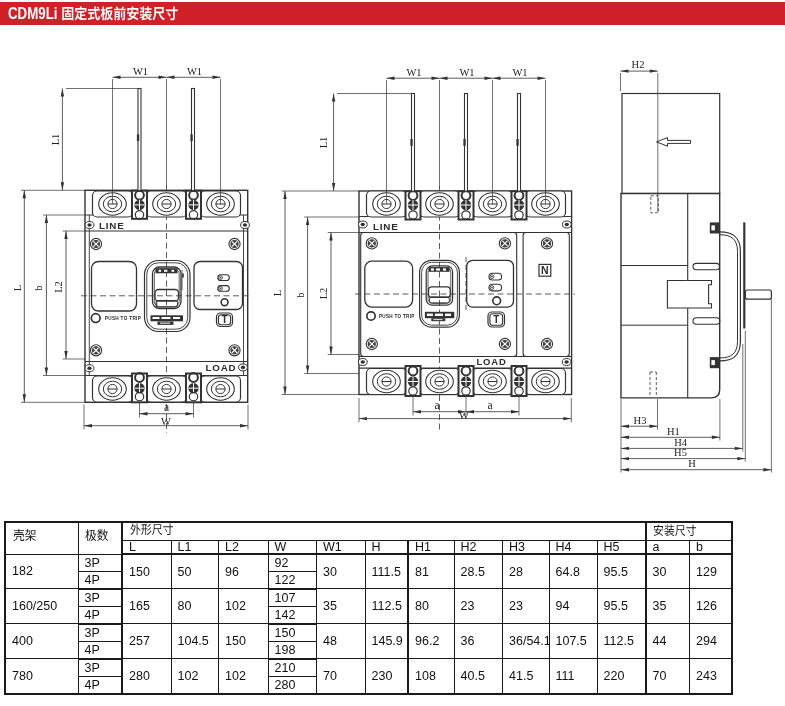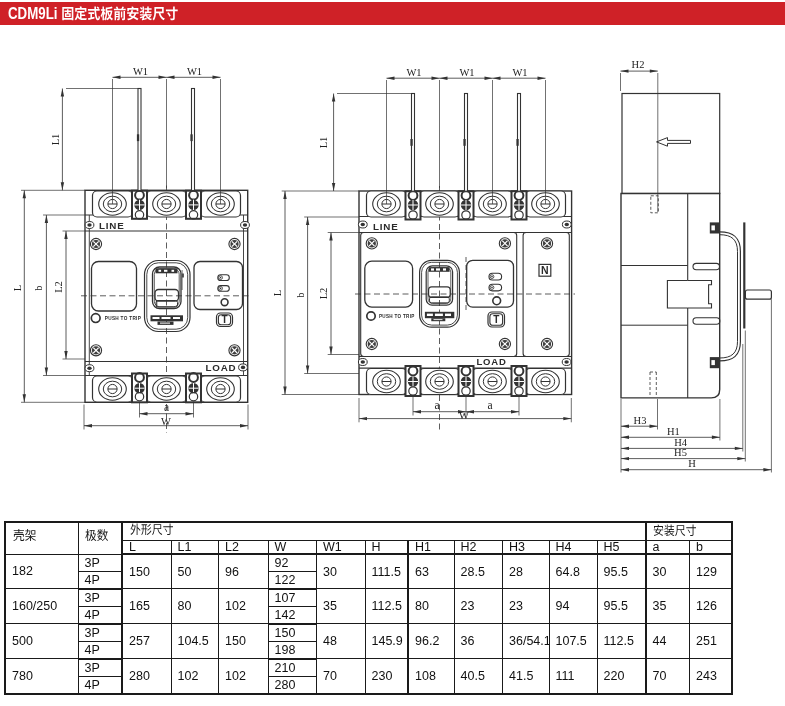--- a/index.html
+++ b/index.html
@@ -687,21 +687,21 @@
 
 <tr class="dr">
           <td rowspan="2">182</td>
           <td>3P</td>
           <td rowspan="2" class="blk">150</td>
           <td rowspan="2">50</td>
           <td rowspan="2">96</td>
           <td>92</td>
           <td rowspan="2">30</td>
           <td rowspan="2">111.5</td>
-          <td rowspan="2" class="blk">63</td>
+          <td rowspan="2" class="blk">81</td>
           <td rowspan="2">28.5</td>
           <td rowspan="2">28</td>
           <td rowspan="2">64.8</td>
           <td rowspan="2">95.5</td>
           <td rowspan="2" class="blk">30</td>
           <td rowspan="2">129</td>
         </tr>
 
 <tr class="dr sep">
           <td>4P</td>
@@ -725,35 +725,35 @@
           <td rowspan="2" class="blk">35</td>
           <td rowspan="2">126</td>
         </tr>
 
 <tr class="dr sep">
           <td>4P</td>
           <td>142</td>
         </tr>
 
 <tr class="dr">
-          <td rowspan="2">500</td>
+          <td rowspan="2">400</td>
           <td>3P</td>
           <td rowspan="2" class="blk">257</td>
           <td rowspan="2">104.5</td>
           <td rowspan="2">150</td>
           <td>150</td>
           <td rowspan="2">48</td>
           <td rowspan="2">145.9</td>
           <td rowspan="2" class="blk">96.2</td>
           <td rowspan="2">36</td>
           <td rowspan="2">36/54.1</td>
           <td rowspan="2">107.5</td>
           <td rowspan="2">112.5</td>
           <td rowspan="2" class="blk">44</td>
-          <td rowspan="2">251</td>
+          <td rowspan="2">294</td>
         </tr>
 
 <tr class="dr sep">
           <td>4P</td>
           <td>198</td>
         </tr>
 
 <tr class="dr">
           <td rowspan="2">780</td>
           <td>3P</td>

